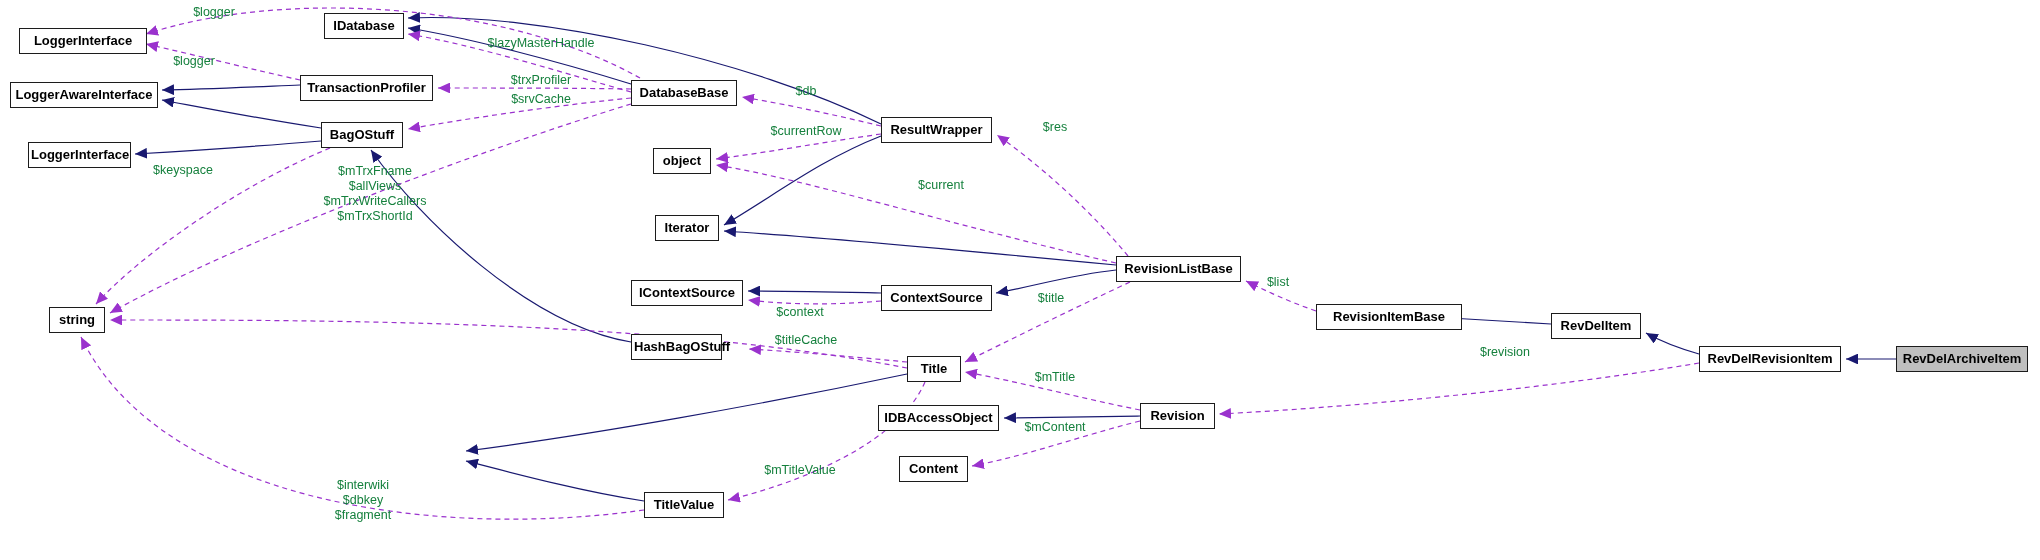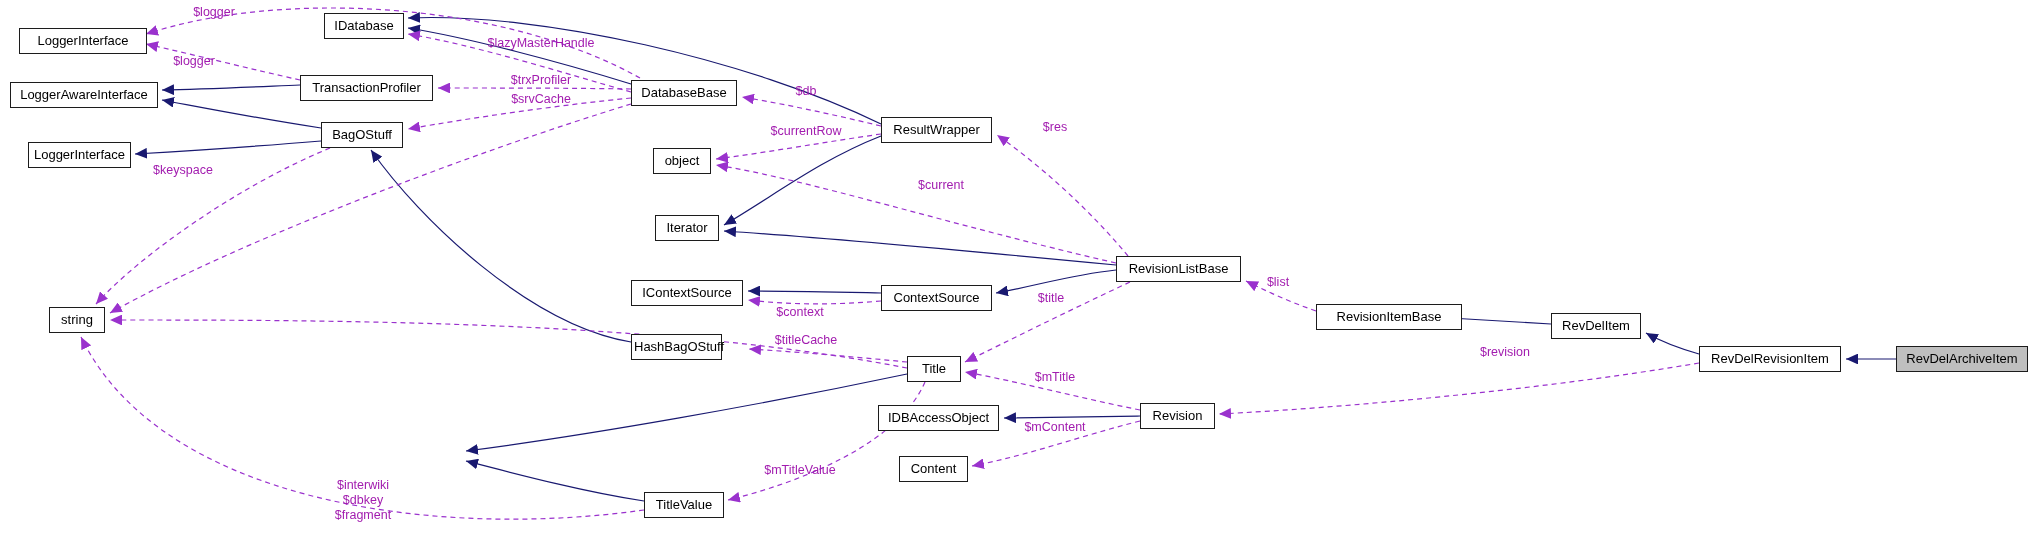--- a/index.html
+++ b/index.html
@@ -17,28 +17,29 @@
     height:26px;
     background:#ffffff;
     border:1px solid #1c1c1c;
     color:#000;
     font-size:13px;
     line-height:16px;
     padding:4px 2px;
     text-align:center;
     white-space:nowrap;
     cursor:pointer;
+    font-weight:bold;
   }
   .node.hl{background:#bfbfbf;}
   .elabel{
     position:absolute;
     transform:translate(-50%,-50%);
     font-size:12.5px;
     line-height:15px;
-    color:#a21caf;
+    color:#15803d;
     white-space:pre;
     text-align:center;
     pointer-events:none;
   }
   path.inh{fill:none;stroke:#191970;stroke-width:1.2;}
   path.use{fill:none;stroke:#9a32cd;stroke-width:1.2;stroke-dasharray:5,4;}
 </style>
 </head>
 <body>
 
@@ -118,20 +119,24 @@
   <div class="node" style="left:1699px;top:346px;width:142px">RevDelRevisionItem</div>
   <div class="node hl" style="left:1896px;top:346px;width:132px">RevDelArchiveItem</div>
   <div class="node" style="left:644px;top:492px;width:80px">TitleValue</div>
 
   <div class="elabel" style="left:214px;top:12px">$logger</div>
   <div class="elabel" style="left:194px;top:61px">$logger</div>
   <div class="elabel" style="left:541px;top:43px">$lazyMasterHandle</div>
   <div class="elabel" style="left:541px;top:80px">$trxProfiler</div>
   <div class="elabel" style="left:541px;top:99px">$srvCache</div>
   <div class="elabel" style="left:183px;top:170px">$keyspace</div>
+  <div class="elabel" style="left:375px;top:194px">$mTrxFname
+$allViews
+$mTrxWriteCallers
+$mTrxShortId</div>
   <div class="elabel" style="left:806px;top:91px">$db</div>
   <div class="elabel" style="left:806px;top:131px">$currentRow</div>
   <div class="elabel" style="left:1055px;top:127px">$res</div>
   <div class="elabel" style="left:941px;top:185px">$current</div>
   <div class="elabel" style="left:800px;top:312px">$context</div>
   <div class="elabel" style="left:806px;top:340px">$titleCache</div>
   <div class="elabel" style="left:1051px;top:298px">$title</div>
   <div class="elabel" style="left:1055px;top:377px">$mTitle</div>
   <div class="elabel" style="left:1055px;top:427px">$mContent</div>
   <div class="elabel" style="left:1278px;top:282px">$list</div>

